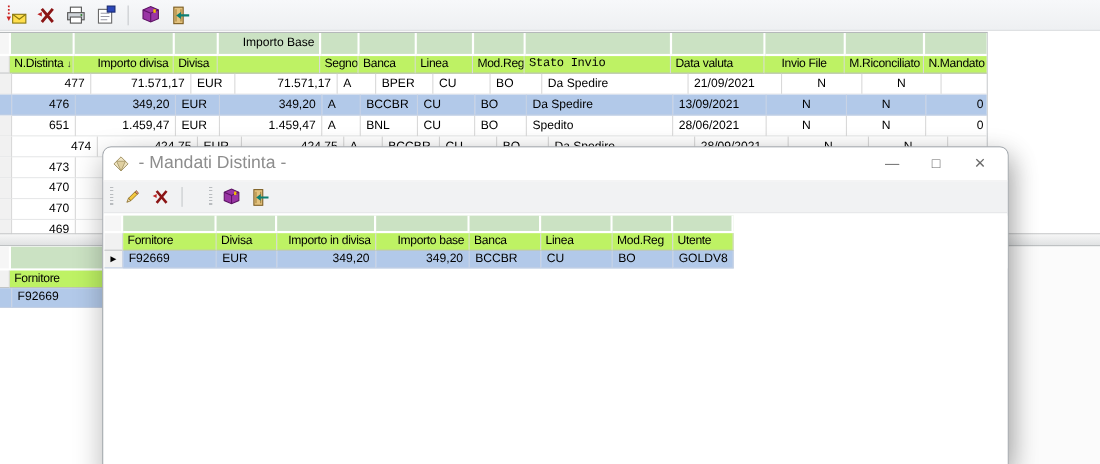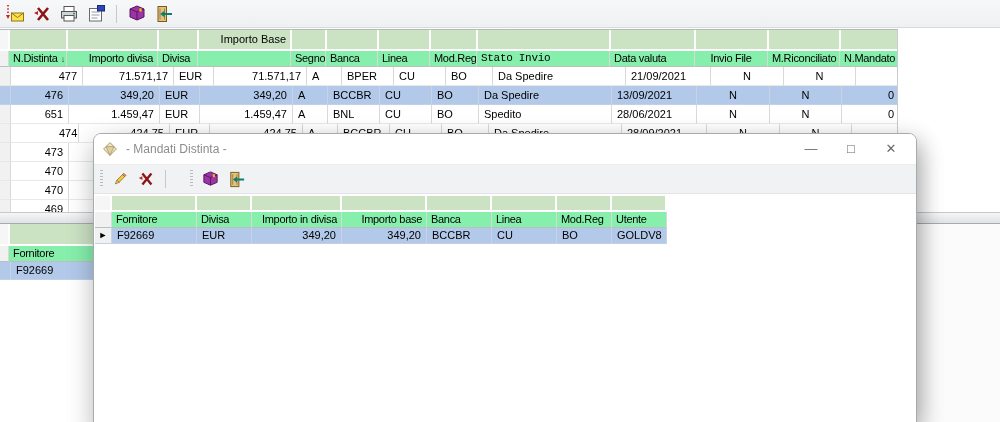--- a/index.html
+++ b/index.html
@@ -19,21 +19,21 @@
   .tbtn{width:22px;height:22px;display:inline-flex;align-items:center;justify-content:center;}
   .tsep{width:1px;height:18px;background:#c6c9cc;margin:0 4px;display:inline-block;}
   .tgrip{width:3px;height:18px;margin:0 2px;display:inline-block;
     background:repeating-linear-gradient(180deg,#b9bcbf 0 1px,transparent 1px 3px);}
   
   .grid{position:absolute;background:#fff;}
   .grow{display:flex;}
   .gcell{box-sizing:border-box;overflow:hidden;white-space:nowrap;flex:0 0 auto;}
   .green-cell{background:var(--green);border-right:2px solid #fff;border-bottom:2px solid #fff;padding:0 4px;}
   .green-cell.selcol{background:#f6f6f6;}
-  .label-cell{background:#86efac;border-right:1px solid var(--line);border-bottom:1px solid var(--labelline);
+  .label-cell{background:#bef264;border-right:1px solid var(--line);border-bottom:1px solid var(--labelline);
     padding:0 4px;letter-spacing:-0.3px;}
   .data-cell{border-right:1px solid var(--line);border-bottom:1px solid var(--rowline);padding:0 5px;}
   .selector-cell{background:var(--selbg);}
   .datarow.selected .data-cell{background:var(--sel);border-bottom-color:#c3cfe3;border-right-color:#c9d3e4;}
   .datarow.selected .selector-cell{background:var(--selbg);}
   .datarow.selected .selector-cell.hl{background:var(--sel);}
   .sort-arrow{font-size:9px;margin-left:3px;color:#333;}
   .arrowcell{text-align:center !important;font-size:9px;padding:0 !important;color:#000;}
   .main-grid{left:0;top:29px;width:897px;height:183px;border-top:1px solid #b5b8ba;border-right:1px solid #c9cccf;overflow:hidden;}
   
@@ -42,21 +42,21 @@
   .bottom-area{position:absolute;left:0;top:224px;width:1000px;height:198px;background:#fbfbfb;}
   .bottom-grid{left:0;top:224px;width:93px;height:198px;border-right:1px solid #c9cccf;overflow:hidden;}
   
   .dialog{
     position:absolute;left:93px;top:133px;width:824px;height:300px;z-index:10;
     background:#fff;border:1px solid var(--dlgborder);border-radius:8px 8px 0 0;
     box-shadow:0 10px 26px rgba(0,0,0,0.28), 14px 0 22px -10px rgba(0,0,0,0.18);
     box-sizing:border-box;overflow:hidden;
   }
   .dlg-title{height:30px;background:#fff;display:flex;align-items:center;padding:0 8px;border-bottom:1px solid #ededed;}
-  .dlg-title-text{color:var(--titletext);font-size:12px;margin-left:8px;flex:1 1 auto;}
+  .dlg-title-text{color:var(--titletext);font-size:16px;margin-left:8px;flex:1 1 auto;}
   .winbtns{display:flex;align-items:center;gap:6px;}
   .wbtn{width:34px;height:22px;display:inline-flex;align-items:center;justify-content:center;
     color:#6a6a6a;font-size:13px;line-height:22px;}
   .dlg-toolbar{height:28px;background:#f1f2f3;display:flex;align-items:center;gap:4px;padding-left:4px;
     border-bottom:1px solid #e3e4e5;}
   .dlg-body{background:#fff;height:240px;padding-top:2px;}
   .grid-inline{position:relative;margin-left:1px;background:#fff;}
 </style>
 </head>
 <body>
@@ -186,21 +186,21 @@
       <div class="gcell data-cell" style="width: 52px; line-height: 18px; text-align: left;">CU</div>
       <div class="gcell data-cell" style="width: 47px; line-height: 18px; text-align: left;">BO</div>
       <div class="gcell data-cell" style="width: 133px; line-height: 18px; text-align: left;">Spedito</div>
       <div class="gcell data-cell" style="width: 85px; line-height: 18px; text-align: left;">28/06/2021</div>
       <div class="gcell data-cell" style="width: 73px; line-height: 18px; text-align: center;">N</div>
       <div class="gcell data-cell" style="width: 72px; line-height: 18px; text-align: center;">N</div>
       <div class="gcell data-cell" style="width: 58px; line-height: 18px; text-align: right;">0</div>
     </div>
     <div class="grow datarow" style="height: 19px;">
       <div class="gcell data-cell selector-cell hl" style="width: 8px; line-height: 18px; text-align: left;"></div>
-      <div class="gcell data-cell" style="width: 68px; line-height: 18px; text-align: right; padding-left: 48px;">474</div>
+      <div class="gcell data-cell" style="width: 78px; line-height: 18px; text-align: right; padding-left: 48px;">474</div>
       <div class="gcell data-cell" style="width: 91px; line-height: 18px; text-align: right;">424,75</div>
       <div class="gcell data-cell" style="width: 40px; line-height: 18px; text-align: left;">EUR</div>
       <div class="gcell data-cell" style="width: 93px; line-height: 18px; text-align: right;">424,75</div>
       <div class="gcell data-cell" style="width: 35px; line-height: 18px; text-align: left;">A</div>
       <div class="gcell data-cell" style="width: 52px; line-height: 18px; text-align: left;">BCCBR</div>
       <div class="gcell data-cell" style="width: 52px; line-height: 18px; text-align: left;">CU</div>
       <div class="gcell data-cell" style="width: 47px; line-height: 18px; text-align: left;">BO</div>
       <div class="gcell data-cell" style="width: 133px; line-height: 18px; text-align: left;">Da Spedire</div>
       <div class="gcell data-cell" style="width: 85px; line-height: 18px; text-align: left;">28/09/2021</div>
       <div class="gcell data-cell" style="width: 73px; line-height: 18px; text-align: center;">N</div>

